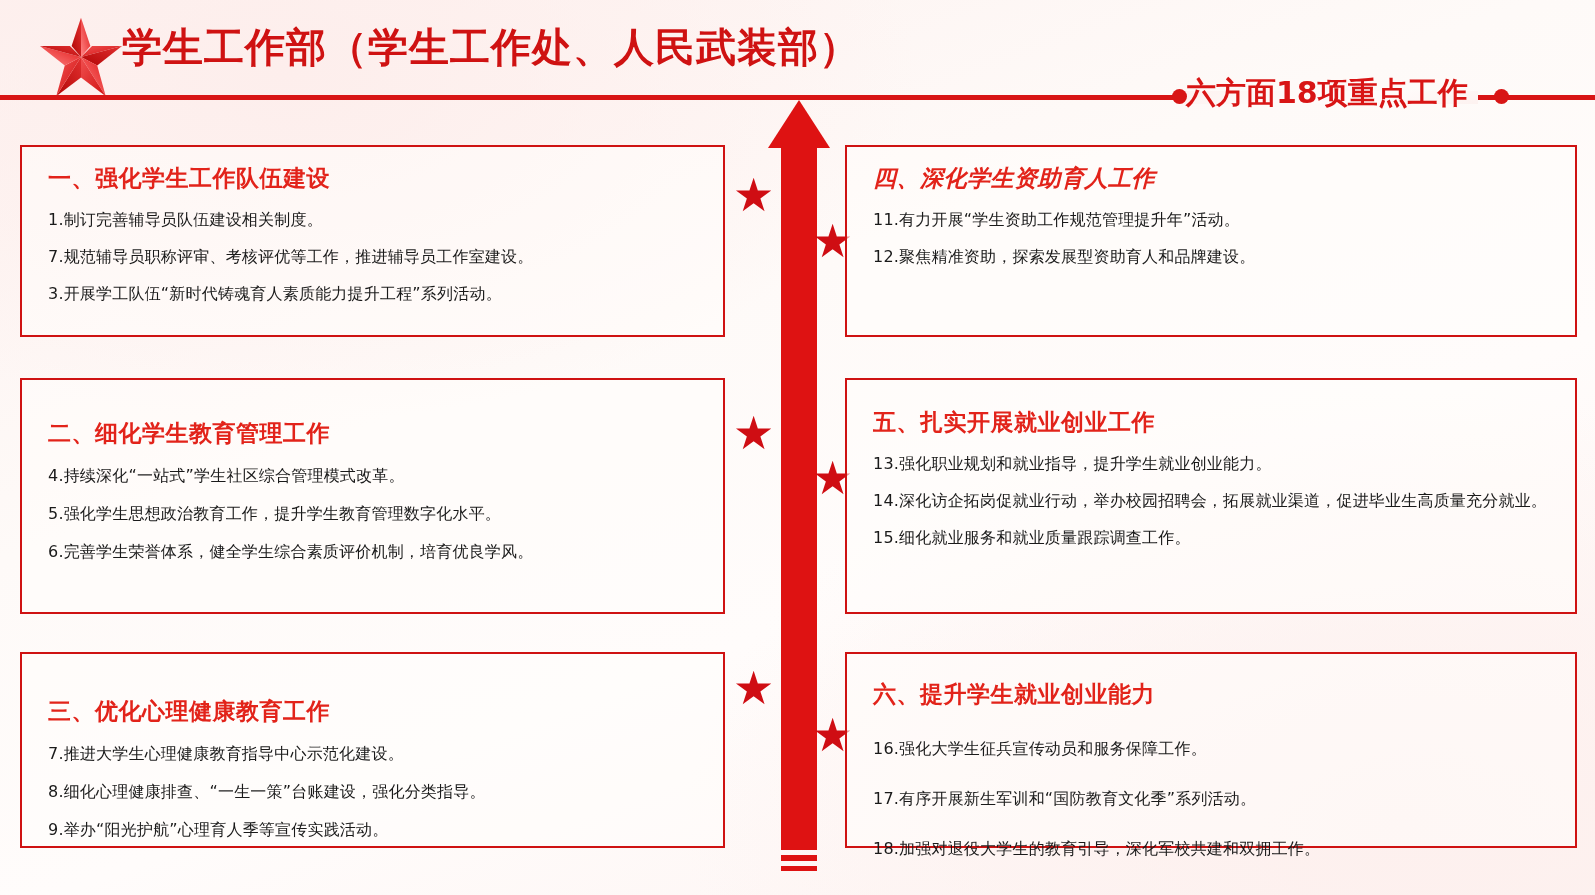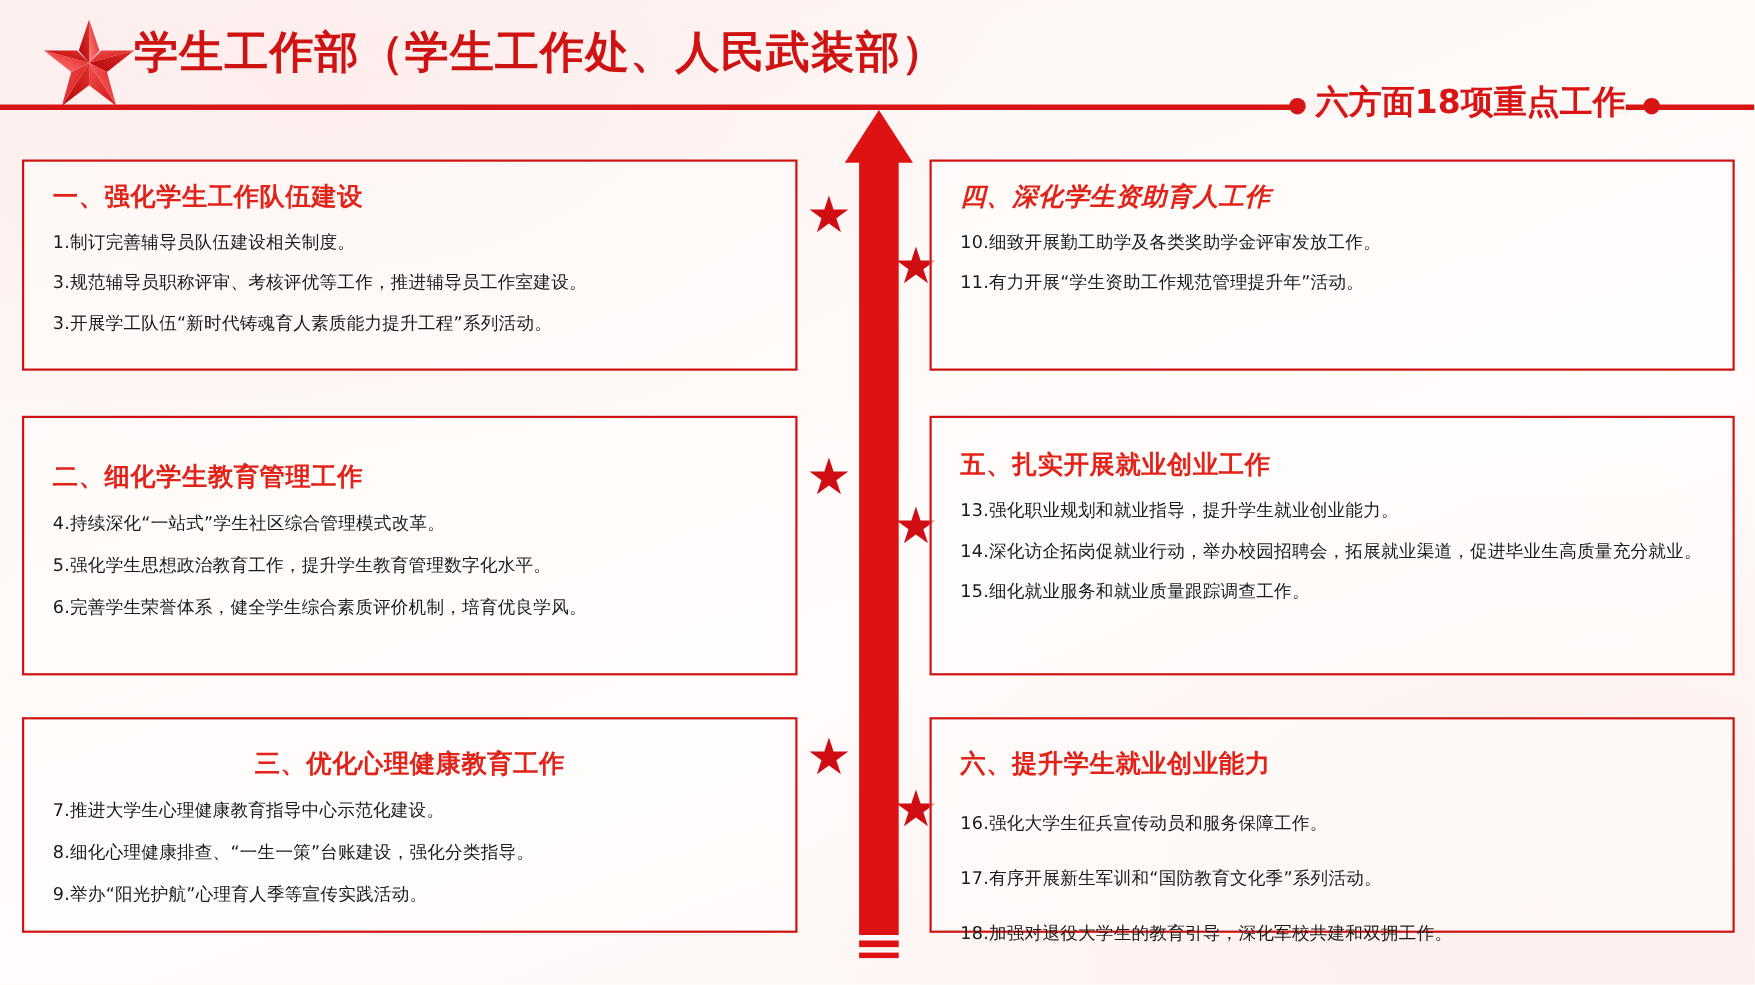--- a/index.html
+++ b/index.html
@@ -69,21 +69,21 @@
     border-radius: 50%;
     background: #d81515;
   }
   .rule-dot.left  { left: 1172px; }
   .rule-dot.right { left: 1494px; }
   .header-subtitle {
     position: absolute;
     left: 1186px;
     top: 73px;
     width: 302px;
-    text-align: center;
+    text-align: left;
     font-size: 30px;
     font-weight: bold;
     color: #d81515;
     letter-spacing: 0px;
     white-space: nowrap;
     font-family: "DejaVu Sans", "Liberation Sans", sans-serif;
   }
 
   
   .arrow {
@@ -165,21 +165,21 @@
   #card-3 { left: 20px;  top: 652px; width: 705px; height: 196px; }
   
   #card-4 { left: 845px; top: 145px; width: 732px; height: 192px; }
   #card-5 { left: 845px; top: 378px; width: 732px; height: 236px; }
   #card-6 { left: 845px; top: 652px; width: 732px; height: 196px; }
 
   #card-1 .card-title { margin-top: 16px; }
   #card-1 .card-item  { margin-top: 16px; }
   #card-2 .card-title { margin-top: 38px; }
   #card-2 .card-item  { margin-top: 17px; }
-  #card-3 .card-title { margin-top: 25px; text-align: center; }
+  #card-3 .card-title { margin-top: 42px; }
   #card-3 .card-item  { margin-top: 17px; }
   #card-4 .card-title { margin-top: 16px; font-style: italic; }
   #card-4 .card-item  { margin-top: 16px; }
   #card-5 .card-title { margin-top: 27px; }
   #card-5 .card-item  { margin-top: 14px; line-height: 1.45; }
   #card-6 .card-title { margin-top: 25px; }
   #card-6 .card-item  { margin-top: 29px; }
 </style>
 </head>
 <body>
@@ -234,42 +234,42 @@
   <div class="deco-star" style="left:733px; top:172px;">★</div>
   <div class="deco-star" style="left:812px; top:218px;">★</div>
   <div class="deco-star" style="left:733px; top:410px;">★</div>
   <div class="deco-star" style="left:812px; top:455px;">★</div>
   <div class="deco-star" style="left:733px; top:665px;">★</div>
   <div class="deco-star" style="left:812px; top:712px;">★</div>
 
   <div class="card" id="card-1">
     <div class="card-title">一、强化学生工作队伍建设</div>
     <div class="card-item">1.制订完善辅导员队伍建设相关制度。</div>
-    <div class="card-item">3.规范辅导员职称评审、考核评优等工作，推进辅导员工作室建设。</div>
+    <div class="card-item">7.规范辅导员职称评审、考核评优等工作，推进辅导员工作室建设。</div>
     <div class="card-item">3.开展学工队伍“新时代铸魂育人素质能力提升工程”系列活动。</div>
   </div>
 
   <div class="card" id="card-2">
     <div class="card-title">二、细化学生教育管理工作</div>
     <div class="card-item">4.持续深化“一站式”学生社区综合管理模式改革。</div>
     <div class="card-item">5.强化学生思想政治教育工作，提升学生教育管理数字化水平。</div>
     <div class="card-item">6.完善学生荣誉体系，健全学生综合素质评价机制，培育优良学风。</div>
   </div>
 
   <div class="card" id="card-3">
     <div class="card-title">三、优化心理健康教育工作</div>
     <div class="card-item">7.推进大学生心理健康教育指导中心示范化建设。</div>
     <div class="card-item">8.细化心理健康排查、“一生一策”台账建设，强化分类指导。</div>
     <div class="card-item">9.举办“阳光护航”心理育人季等宣传实践活动。</div>
   </div>
 
   <div class="card" id="card-4">
     <div class="card-title">四、深化学生资助育人工作</div>
-    <div class="card-item">10.细致开展勤工助学及各类奖助学金评审发放工作。</div>
     <div class="card-item">11.有力开展“学生资助工作规范管理提升年”活动。</div>
+    <div class="card-item">12.聚焦精准资助，探索发展型资助育人和品牌建设。</div>
   </div>
 
   <div class="card" id="card-5">
     <div class="card-title">五、扎实开展就业创业工作</div>
     <div class="card-item">13.强化职业规划和就业指导，提升学生就业创业能力。</div>
     <div class="card-item">14.深化访企拓岗促就业行动，举办校园招聘会，拓展就业渠道，促进毕业生高质量充分就业。</div>
     <div class="card-item">15.细化就业服务和就业质量跟踪调查工作。</div>
   </div>
 
   <div class="card" id="card-6">

